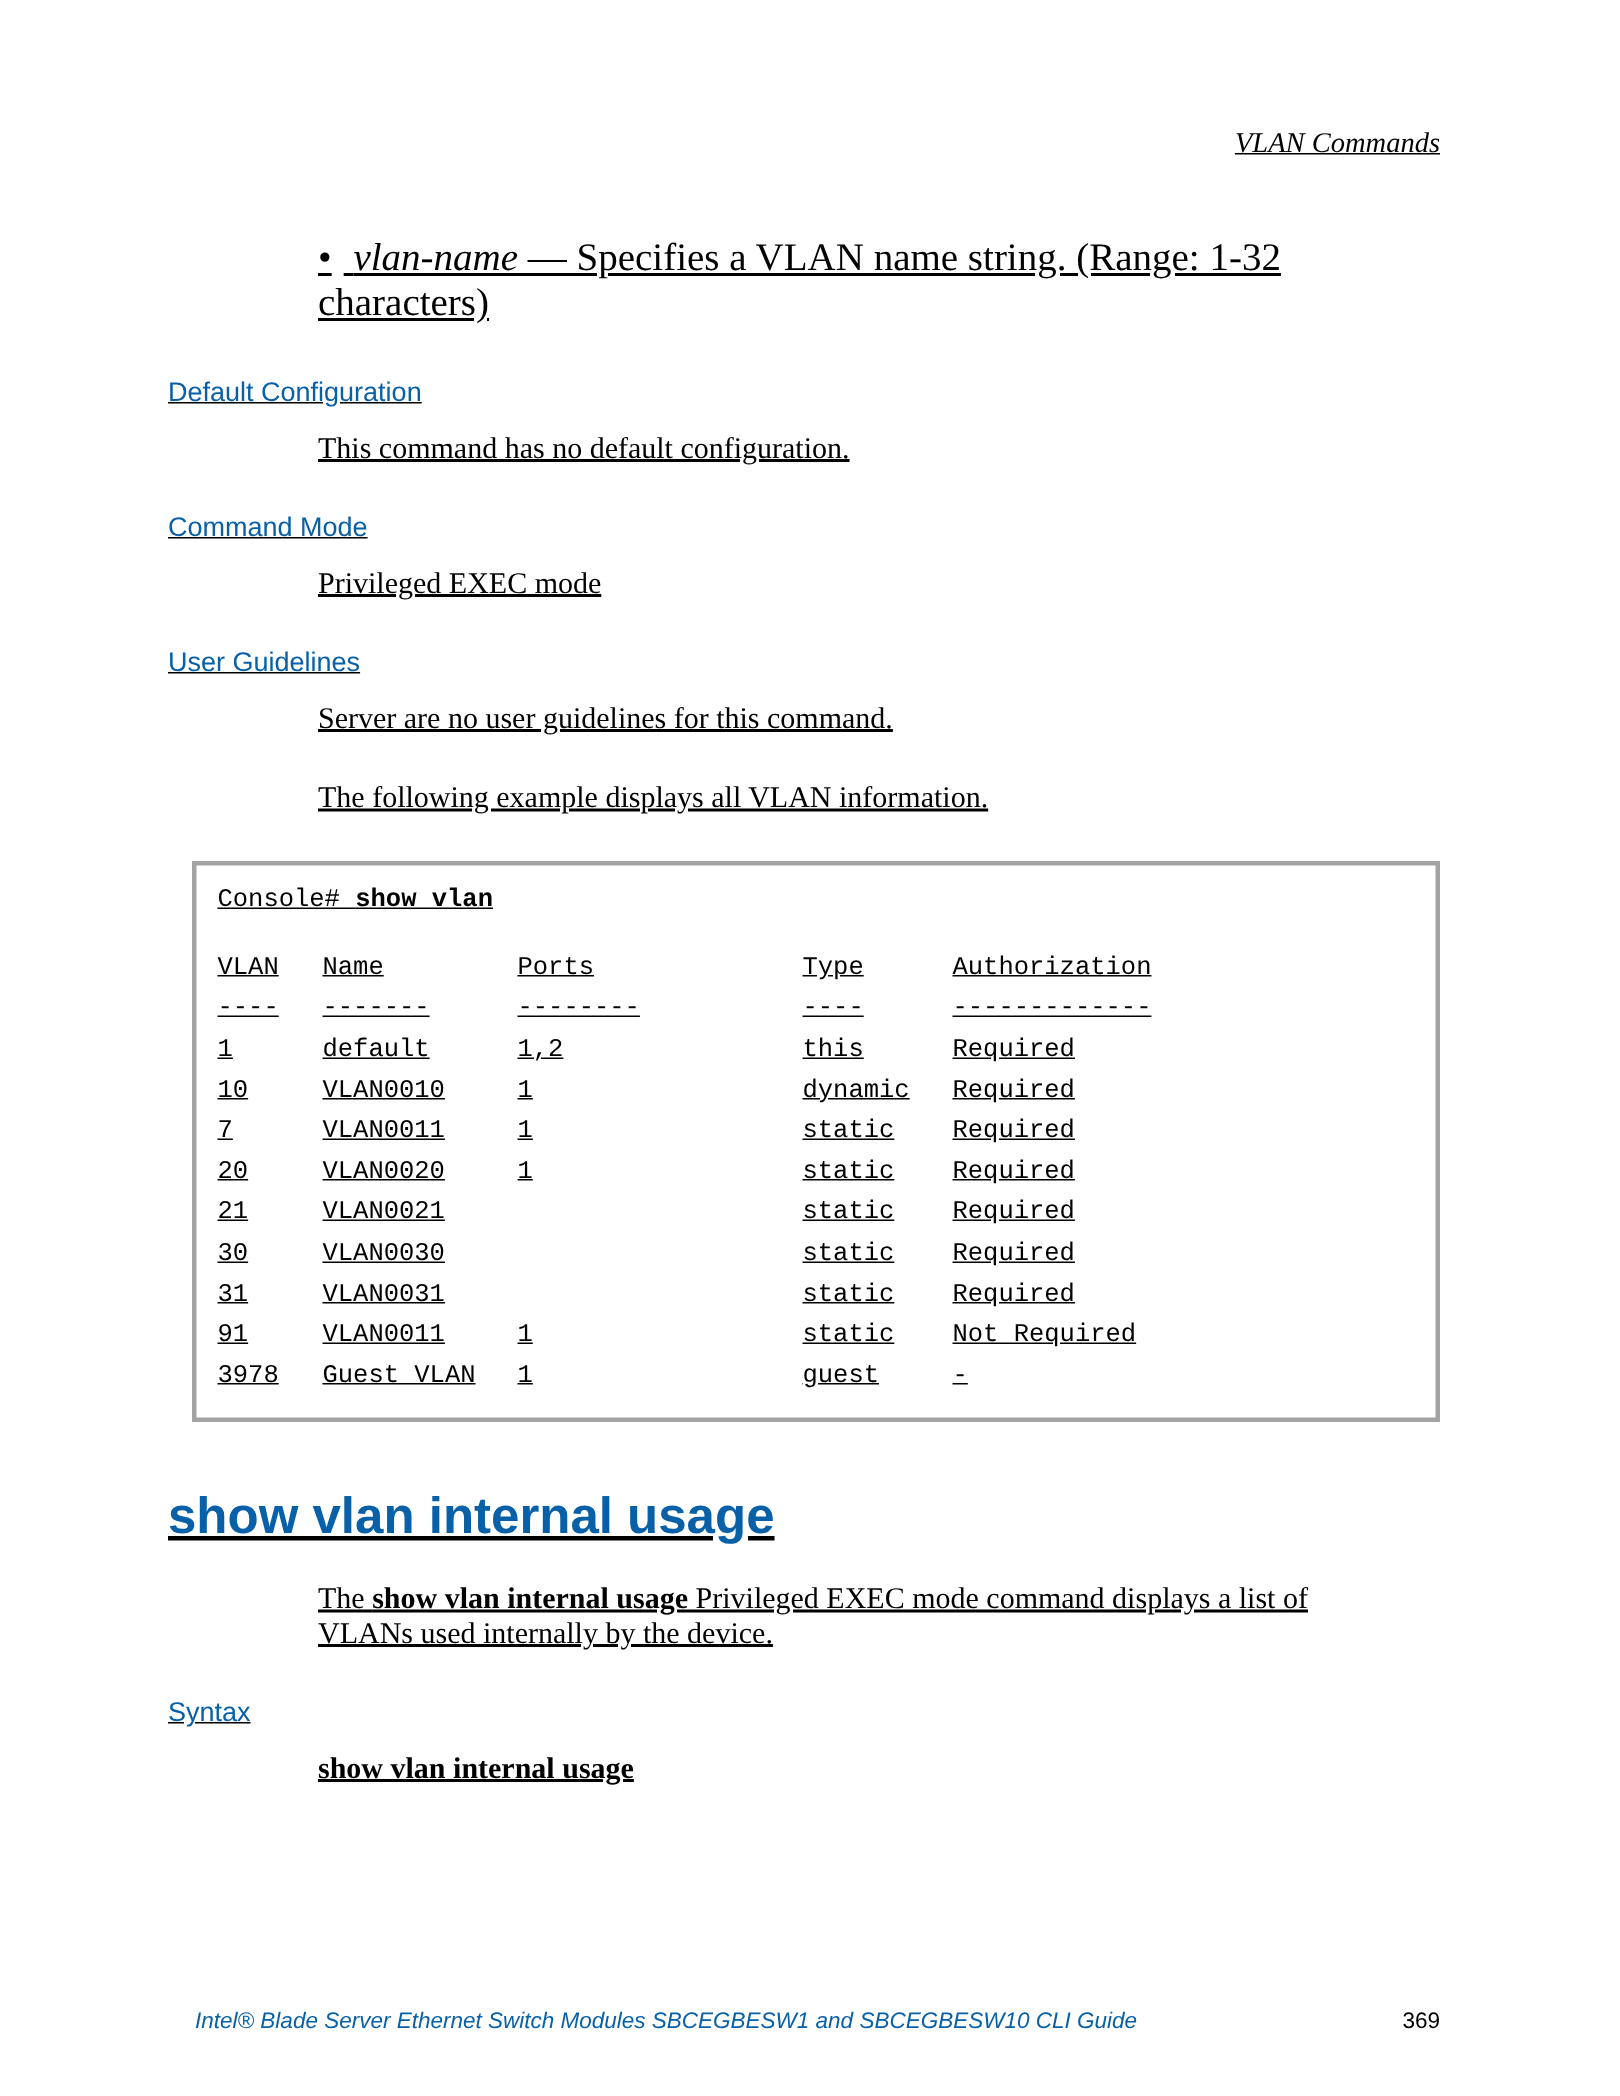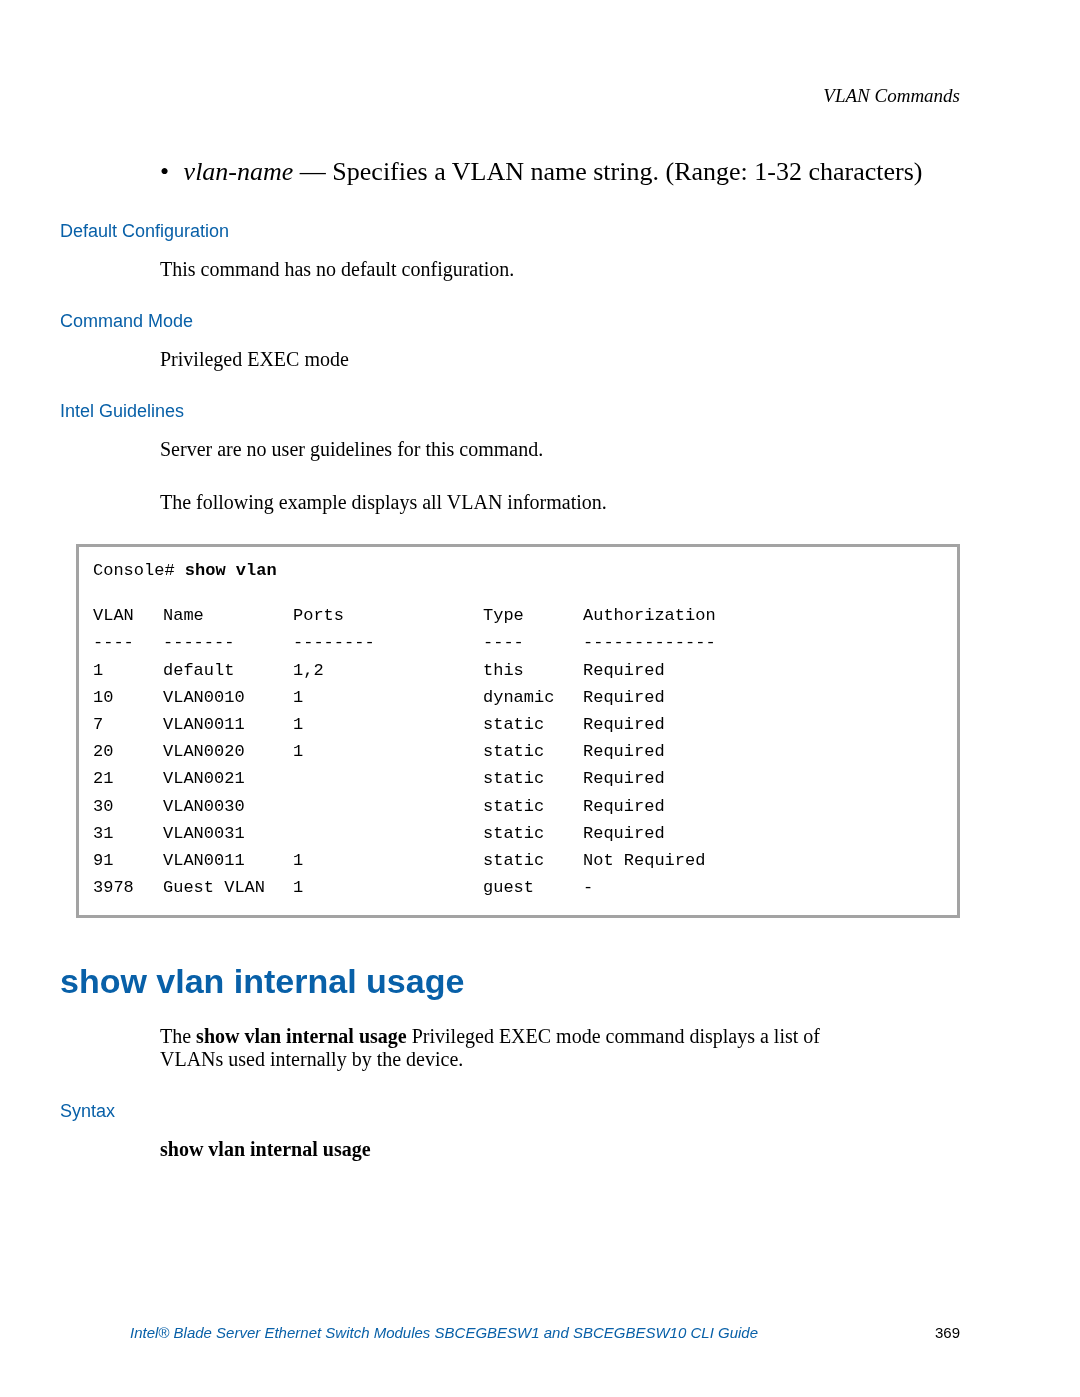--- a/index.html
+++ b/index.html
@@ -6,24 +6,25 @@
     margin: 0;
     padding: 0;
     background: #fff;
     font-family: "Times New Roman", Times, serif;
     width: 1080px;
     height: 1397px;
     position: relative;
     box-sizing: border-box;
   }
   .page {
-    padding: 85px 120px 70px 60px;
+    padding: 85px 120px 70px 112px;
     box-sizing: border-box;
     height: 100%;
     position: relative;
+    text-decoration: underline;
   }
   .header-right {
     text-align: right;
     font-style: italic;
     font-size: 19px;
     margin-bottom: 50px;
   }
   .bullet-line {
     font-size: 26px;
     margin-left: 100px;
@@ -60,21 +61,21 @@
   .code-box .prompt-line { margin-bottom: 18px; }
   .code-box .bold { font-weight: bold; }
   .vlan-row { display: grid; grid-template-columns: 70px 130px 190px 100px 160px; }
   .syntax-bold {
     font-weight: bold;
     font-size: 20px;
     margin-left: 100px;
   }
   .footer {
     position: absolute;
-    bottom: 56px;
+    bottom: 41px;
     left: 130px;
     right: 120px;
     font-family: Arial, Helvetica, sans-serif;
     font-style: italic;
     font-size: 15px;
     color: #0860a8;
     display: flex;
     justify-content: space-between;
   }
   .footer .pnum { color:#000; font-style: normal;}
@@ -92,21 +93,21 @@
     <span class="bullet">•</span>
     <span class="term">vlan-name</span><span> — Specifies a VLAN name string. (Range: 1-32 characters)</span>
   </div>
 
   <div class="section-h">Default Configuration</div>
   <p class="body-p">This command has no default configuration.</p>
 
   <div class="section-h">Command Mode</div>
   <p class="body-p">Privileged EXEC mode</p>
 
-  <div class="section-h">Intel Guidelines</div>
+  <div class="section-h">User Guidelines</div>
   <p class="body-p">Server are no user guidelines for this command.</p>
 
   <p class="body-p">The following example displays all VLAN information.</p>
 
   <div class="code-box">
     <div class="prompt-line">
       <span>Console# </span><span class="bold">show vlan</span>
     </div>
     <div class="vlan-row">
       <span>VLAN</span>

